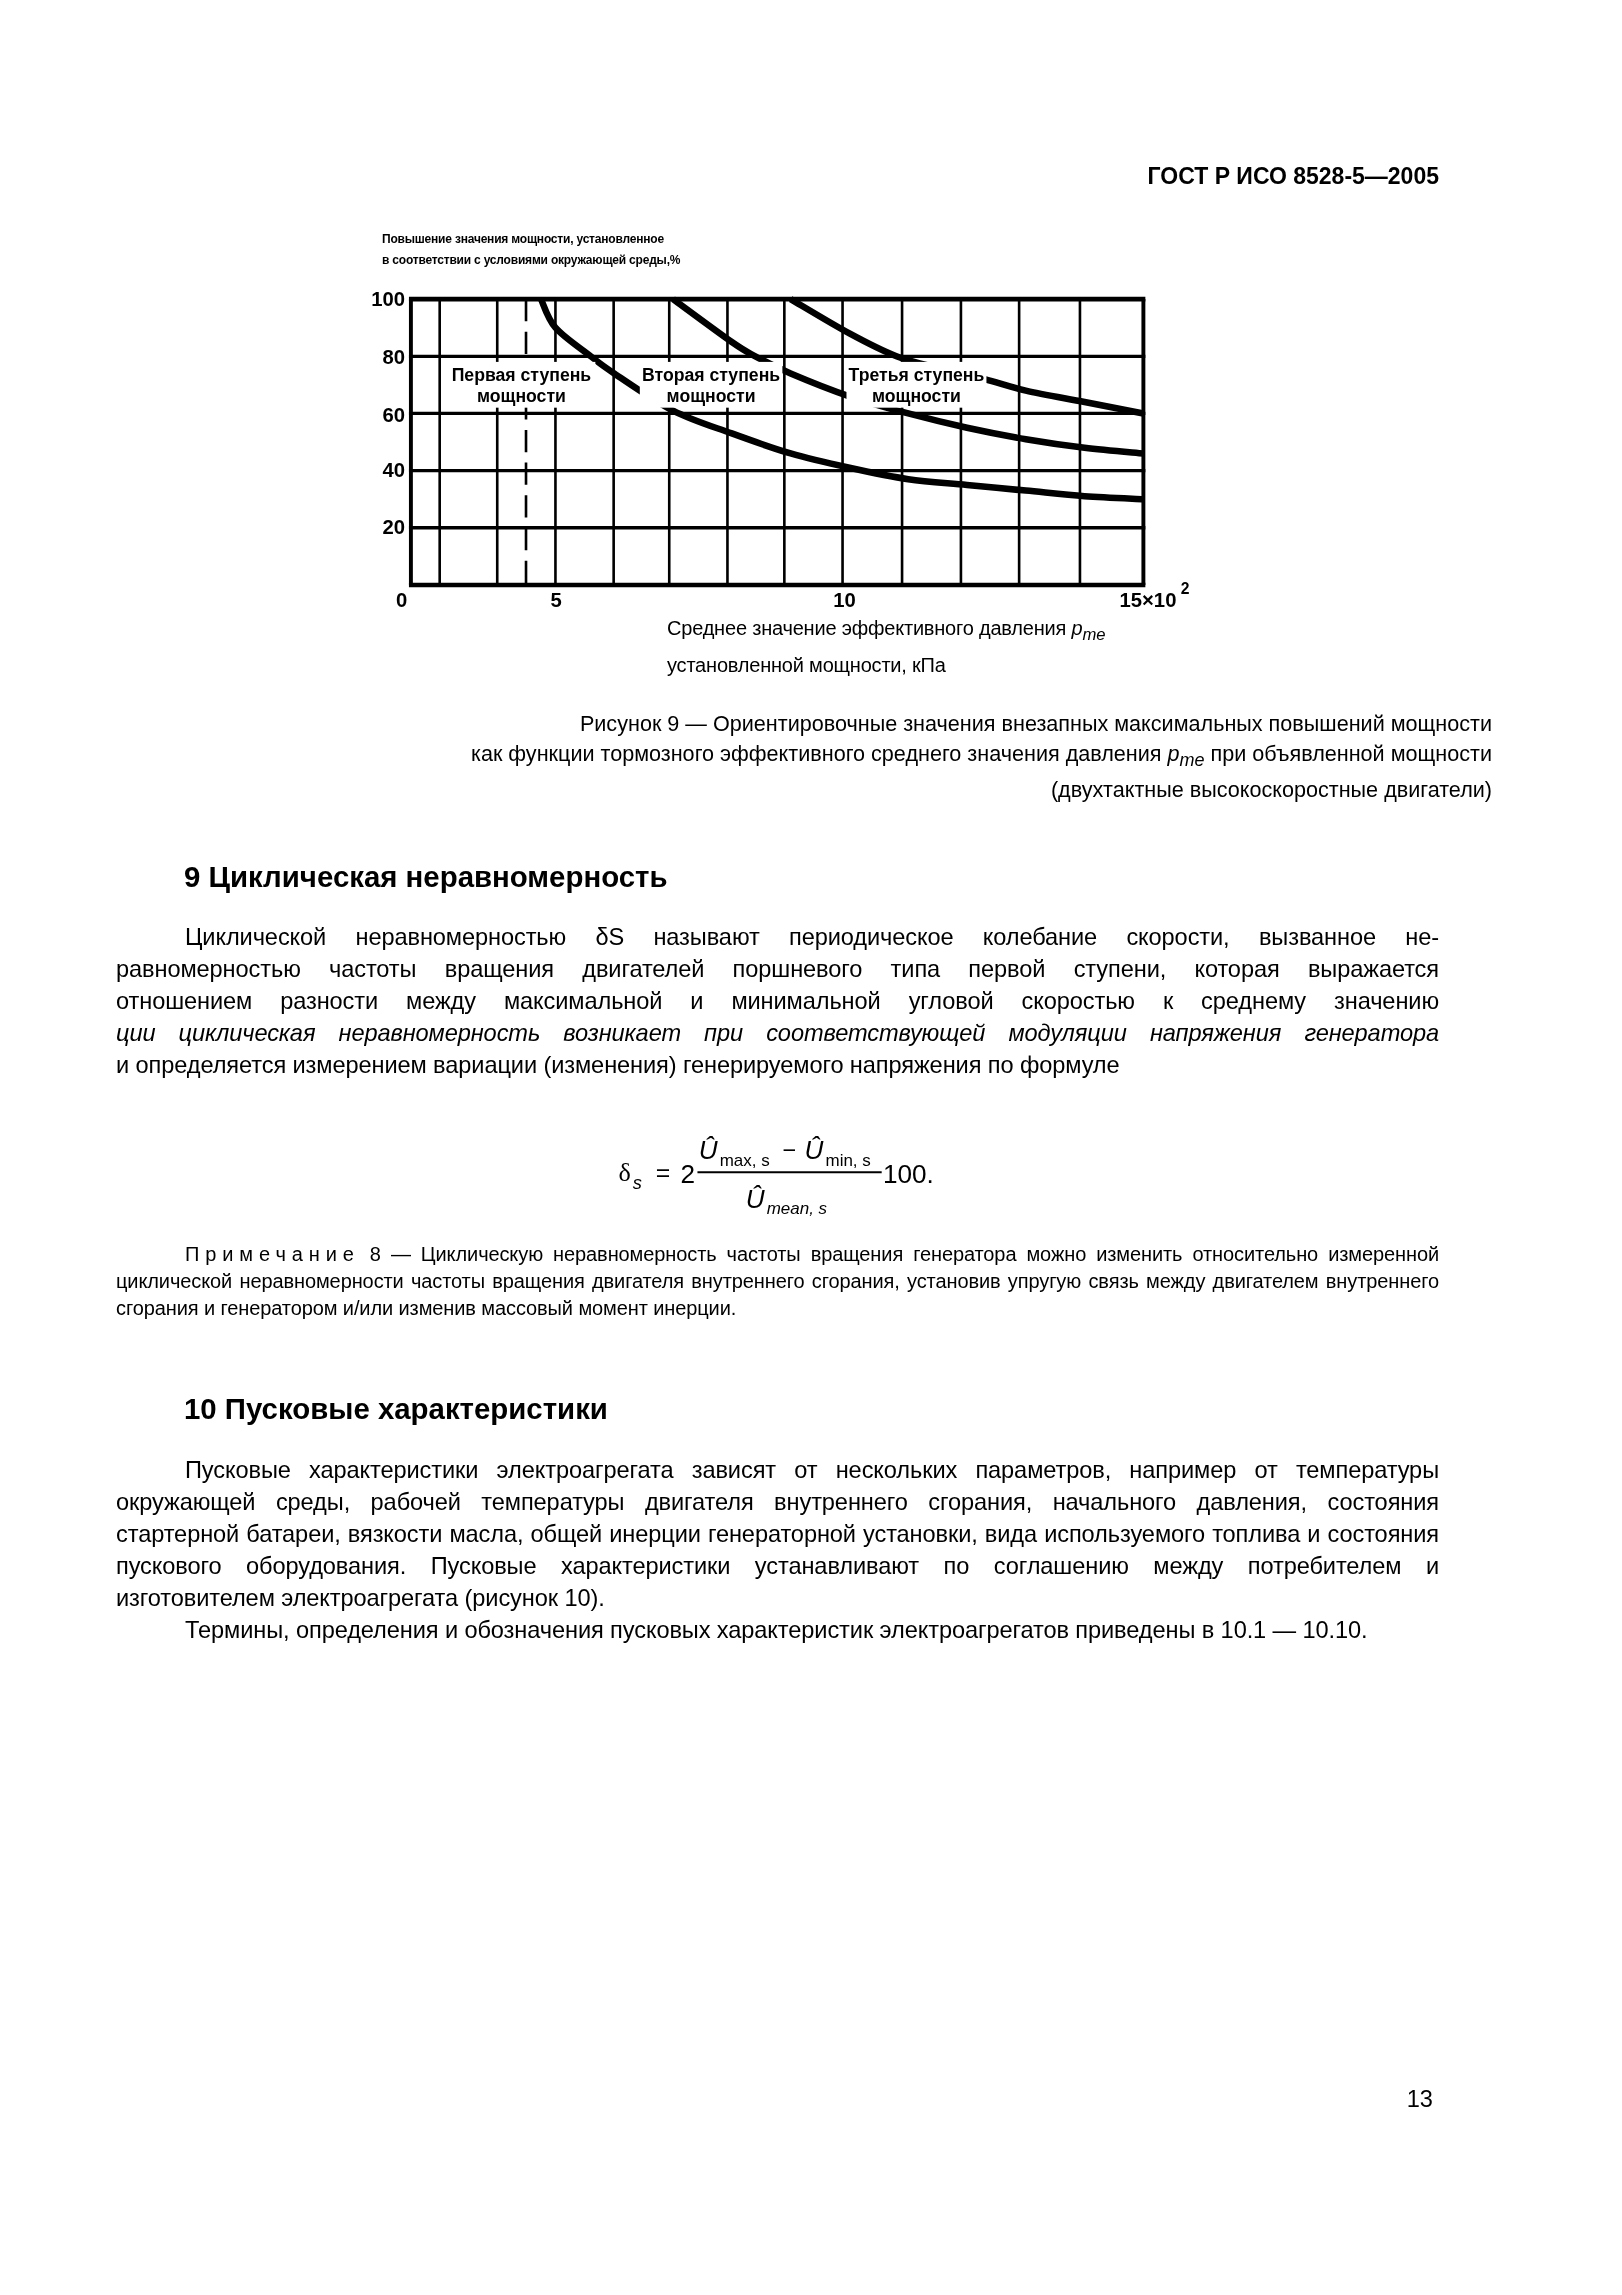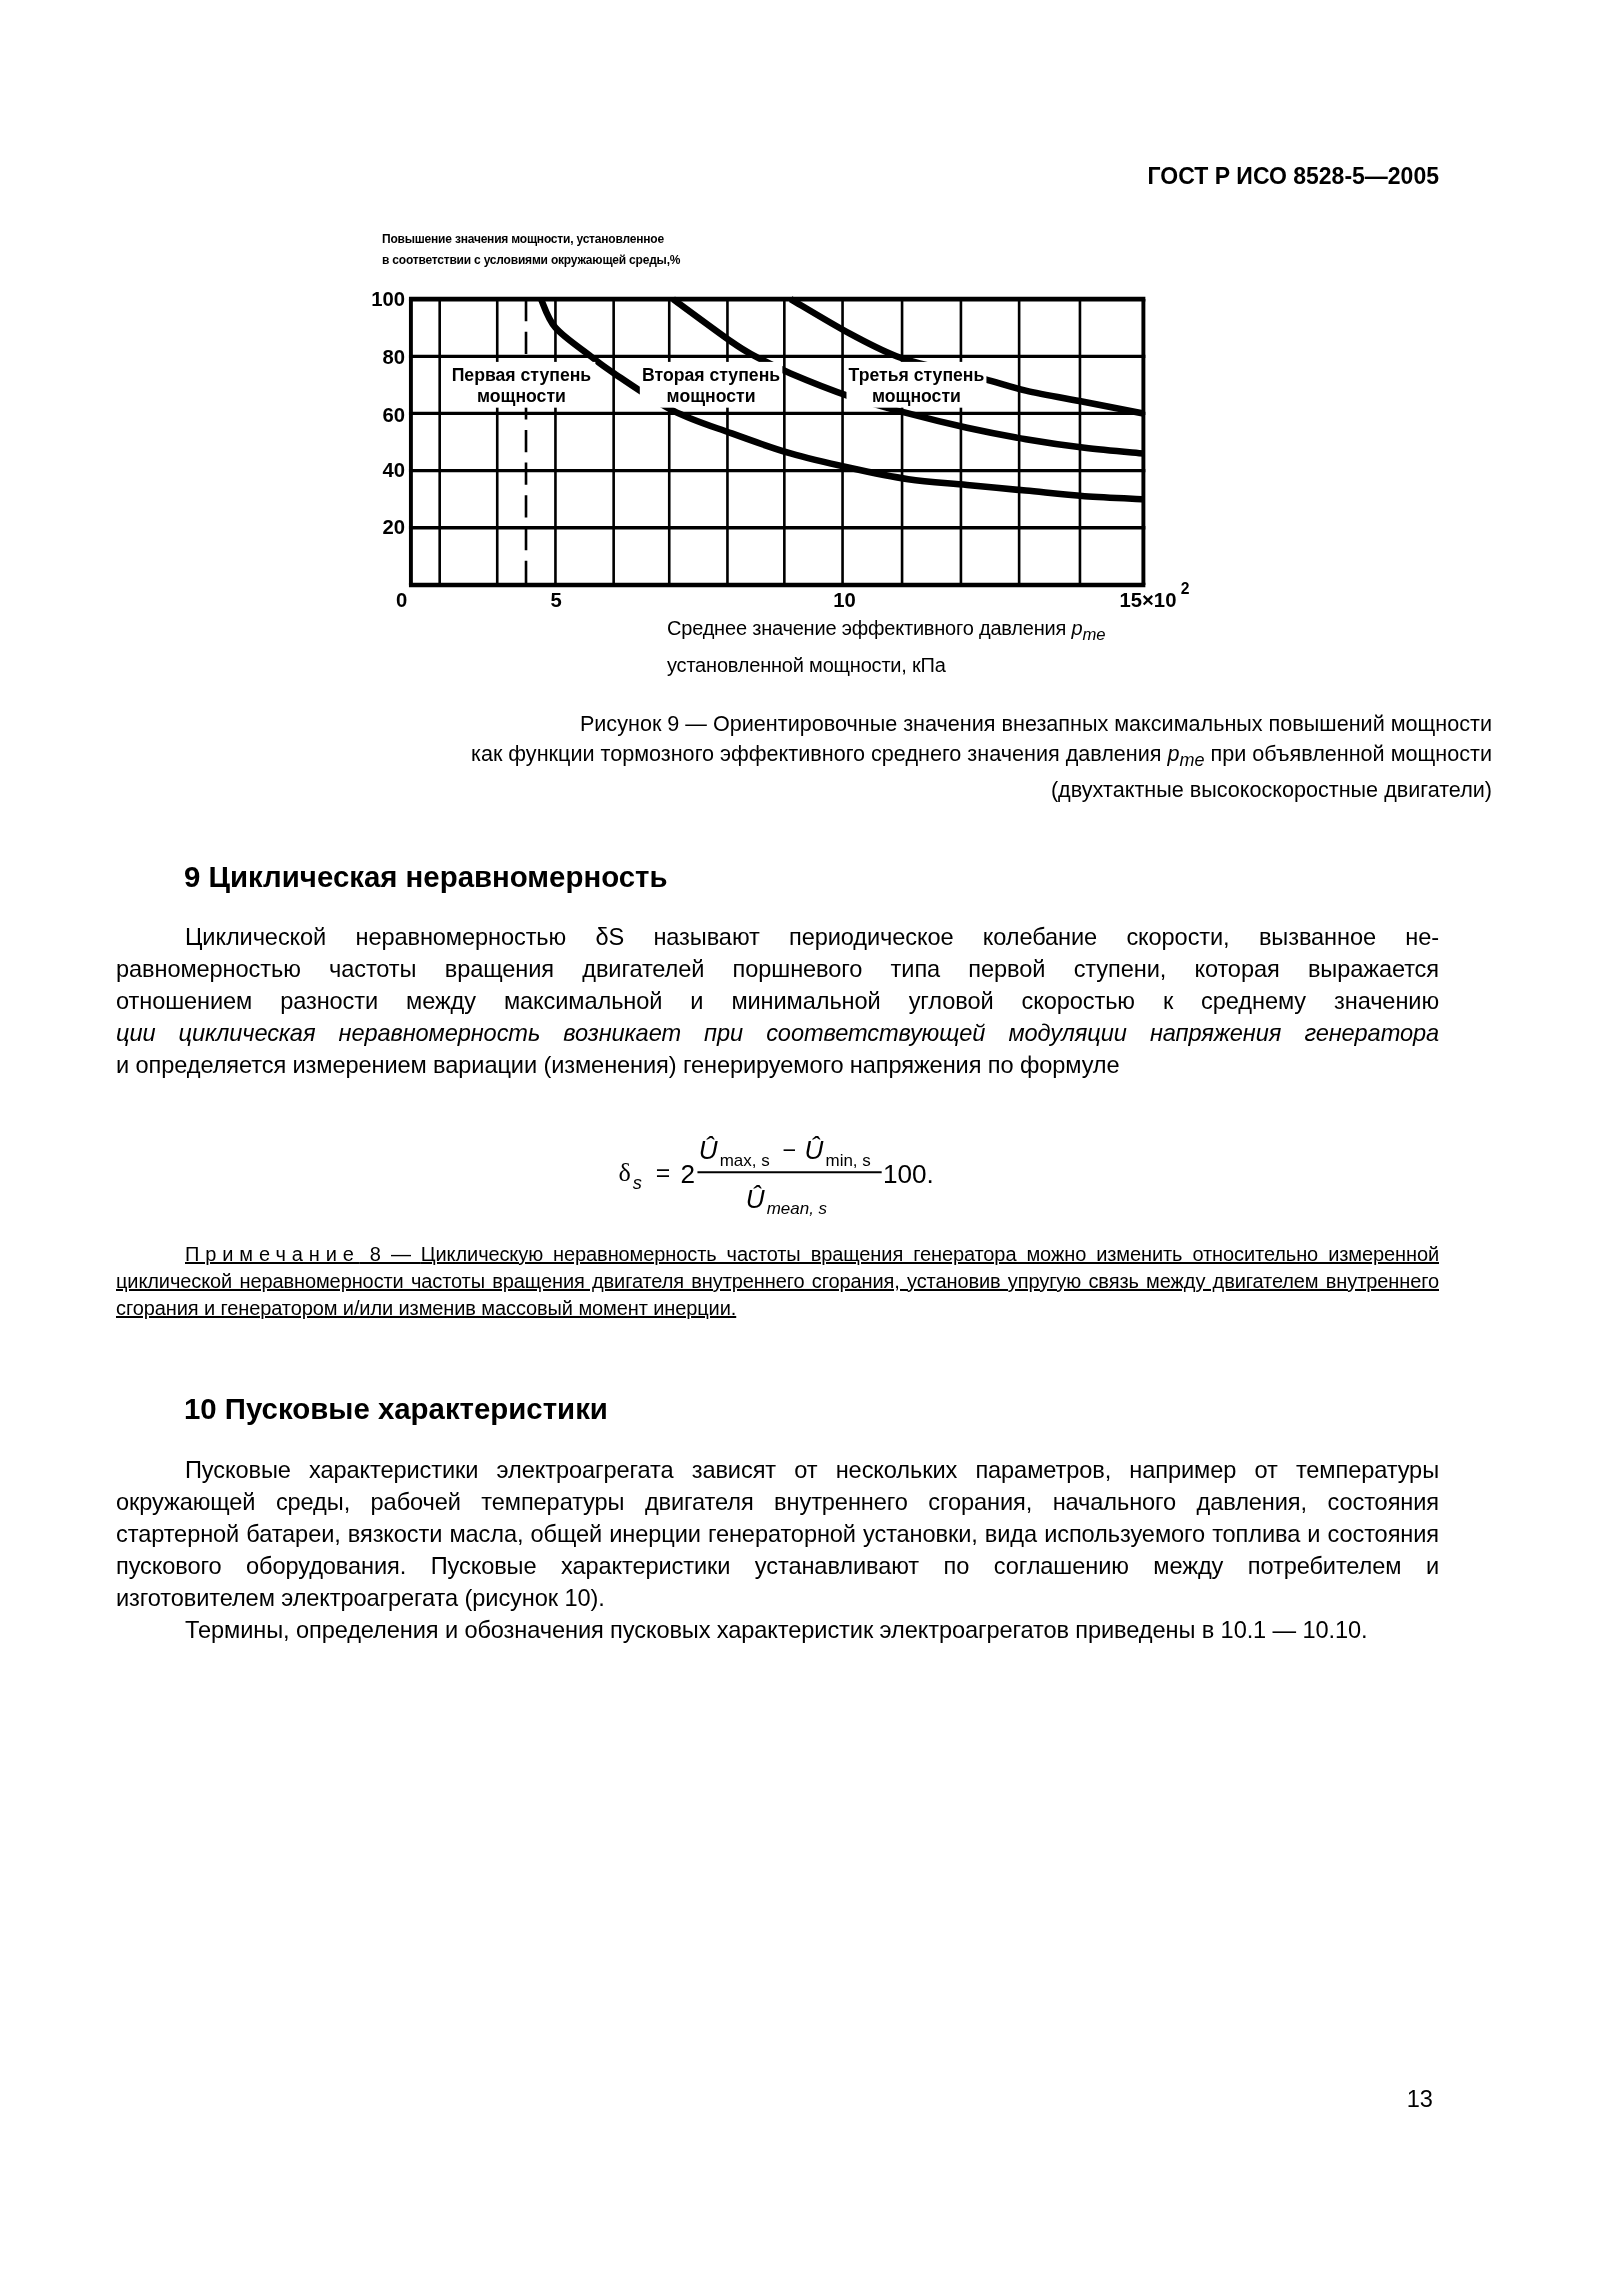--- a/index.html
+++ b/index.html
@@ -131,21 +131,21 @@
       <text x="290" y="54" font-size="40" font-style="italic">Û</text>
       <text x="322" y="64" font-size="26">min, s</text>
       <line x1="126" y1="74" x2="408" y2="74" stroke="#000" stroke-width="3"></line>
       <text x="200" y="128" font-size="40" font-style="italic">Û</text>
       <text x="232" y="138" font-size="26" font-style="italic">mean, s</text>
       <text x="410" y="90" font-size="40">100.</text>
     </g>
   </svg>
 </div>
 
-<div class="abs note" style="top:1241px;text-decoration:underline;">
+<div class="abs note" style="top:1241px;">
   <span class="indent" style="display:inline-block;width:69px;"></span><span class="spaced">Примечание</span><span> 8 — </span><span>Циклическую неравномерность частоты вращения генератора можно изменить относительно измеренной циклической неравномерности частоты вращения двигателя внутреннего сгорания, установив упругую связь между двигателем внутреннего сгорания и генератором и/или изменив массовый момент инерции.</span>
 </div>
 
 <div class="abs h2" style="top:1392px;">10  Пусковые характеристики</div>
 
 <div class="abs para" style="top:1454px;">
   <span class="indent"></span><span>Пусковые характеристики электроагрегата зависят от нескольких параметров, например от температуры окружающей среды, рабочей температуры двигателя внутреннего сгорания, начального давления, состояния стартерной батареи, вязкости масла, общей инерции генераторной установки, вида используемого топлива и состояния пускового оборудования. Пусковые характеристики устанавливают по соглашению между потребителем и изготовителем электроагрегата (рисунок 10).</span>
 </div>
 <div class="abs para" style="top:1614px;">
   <span class="indent"></span><span>Термины, определения и обозначения пусковых характеристик электроагрегатов приведены в 10.1 — 10.10.</span>

